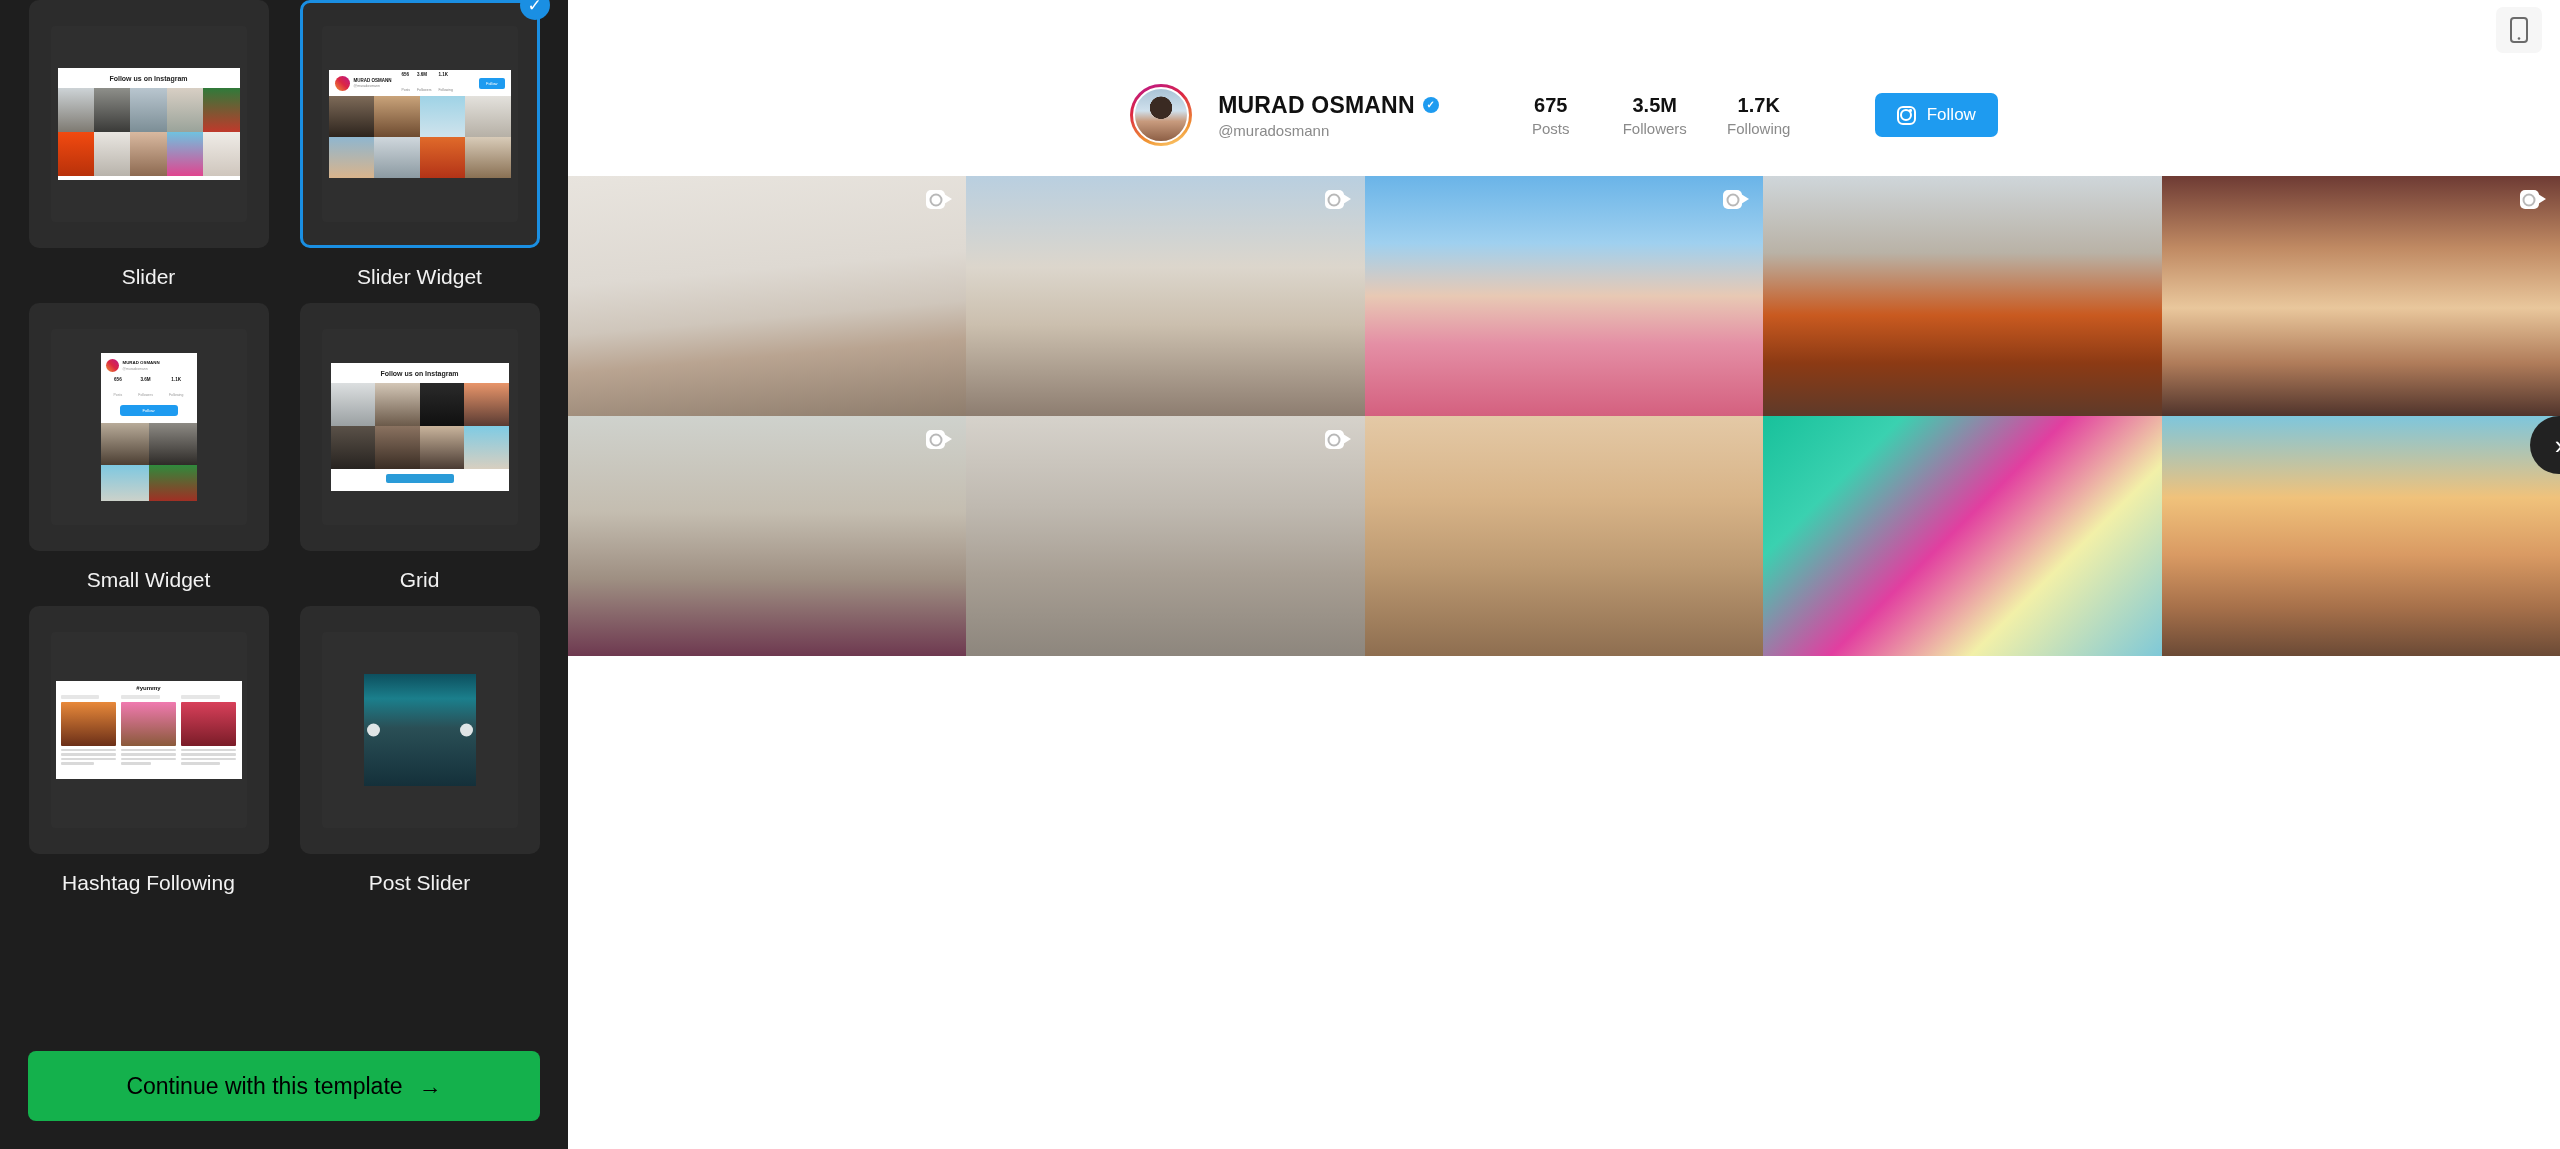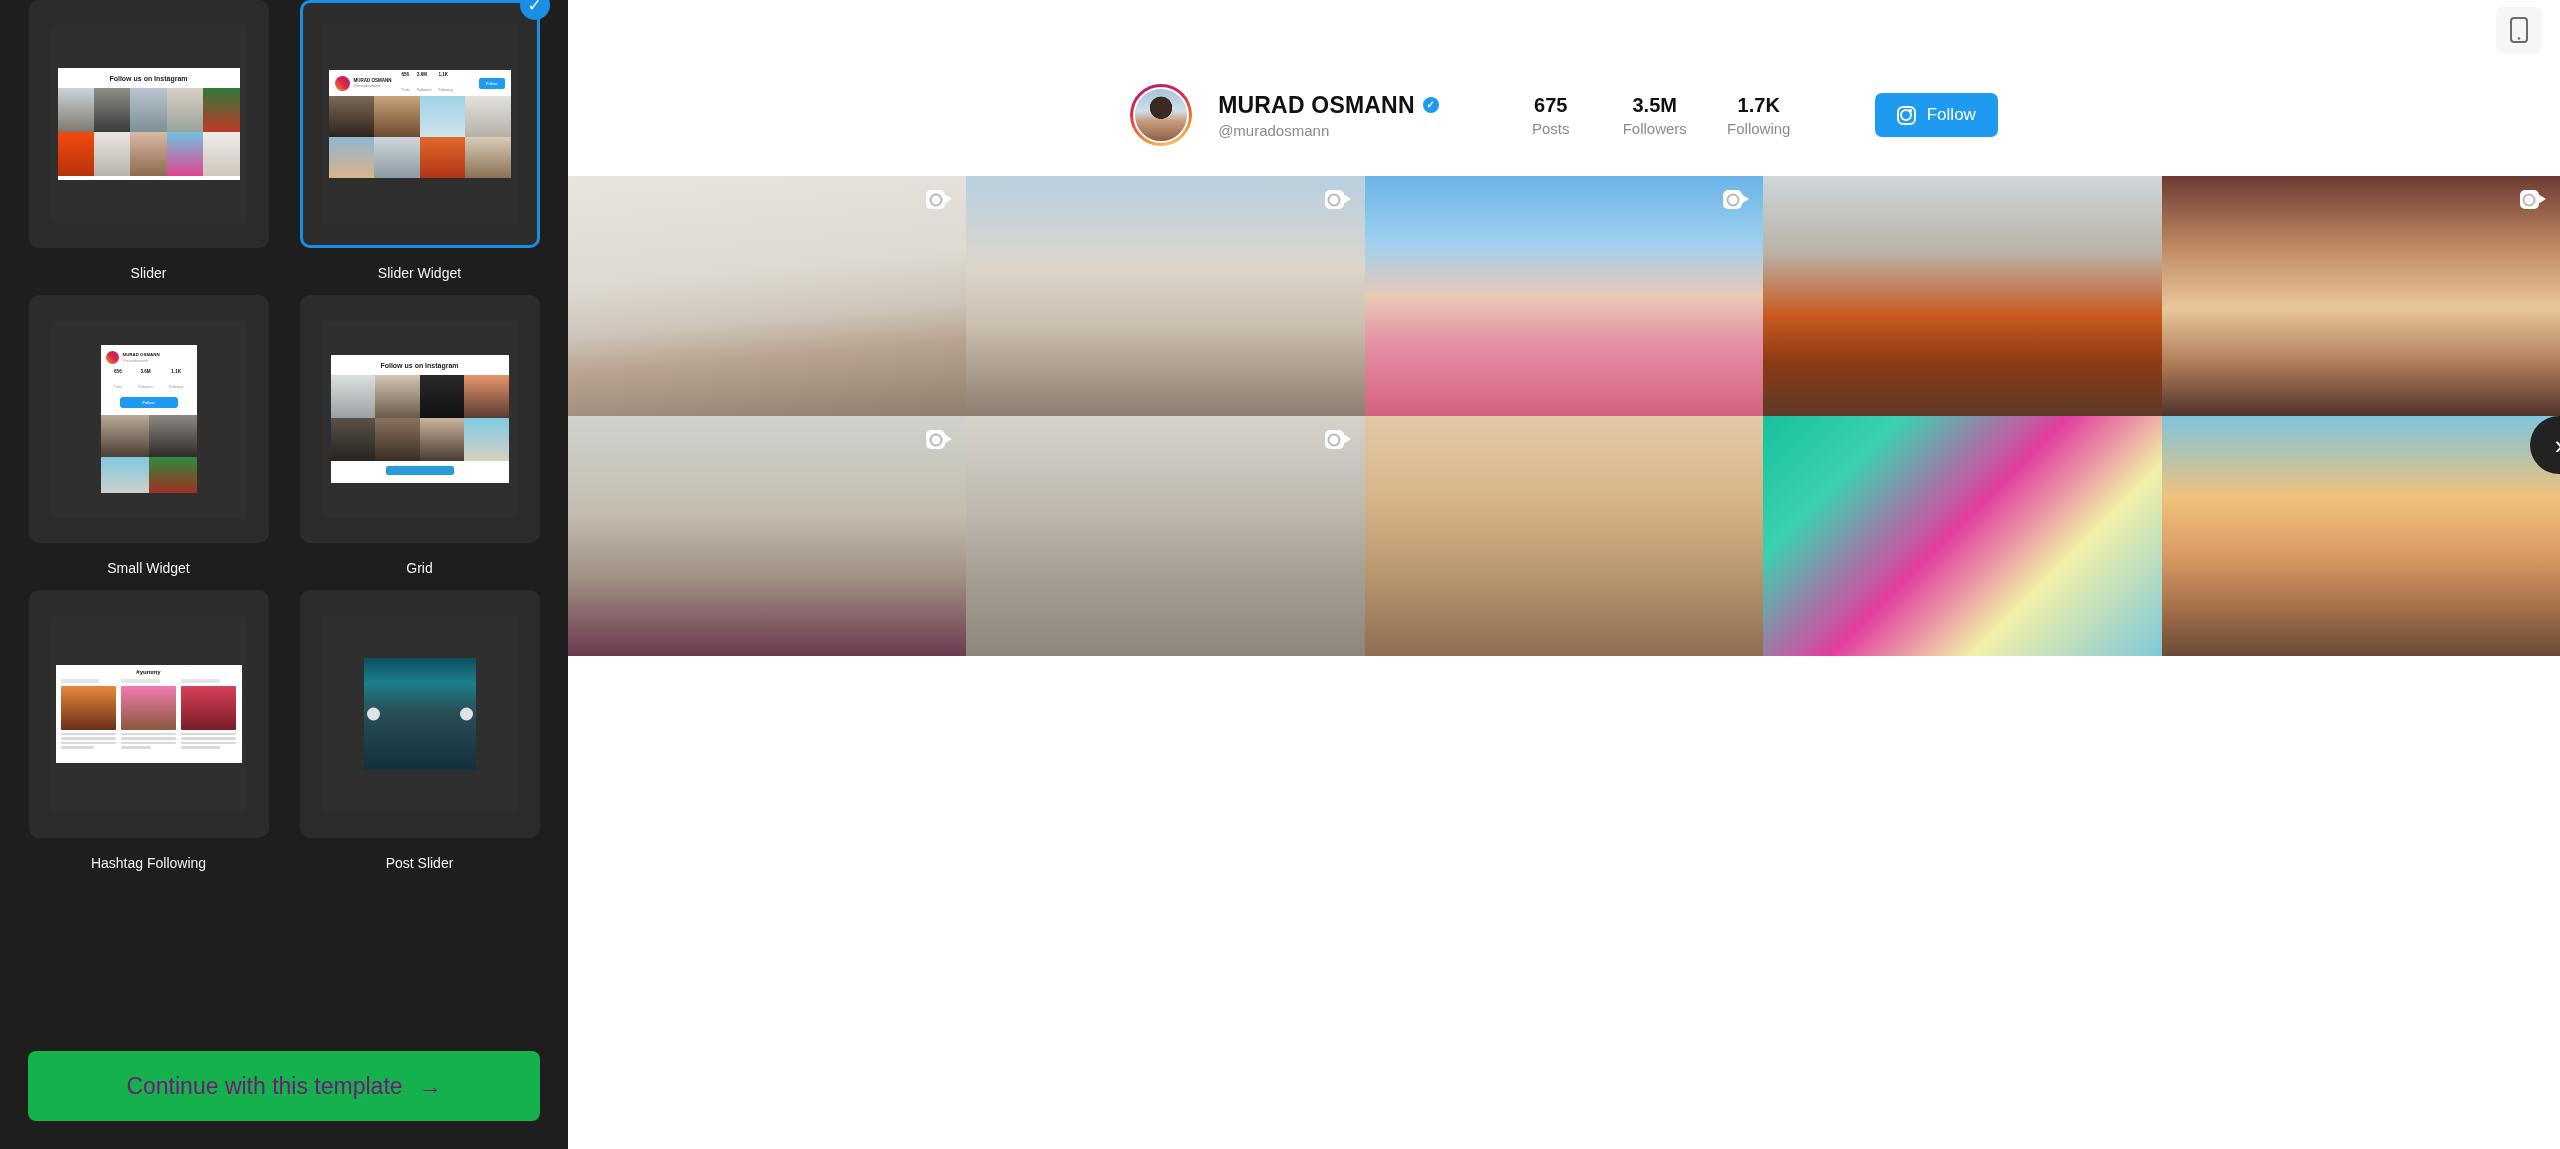--- a/index.html
+++ b/index.html
@@ -53,21 +53,21 @@
     overflow: hidden;
   }
   .check-badge {
     position: absolute; top: -13px; right: -13px;
     width: 30px; height: 30px; border-radius: 50%;
     background: #1a8fe3;
     display: flex; align-items: center; justify-content: center;
     color: #fff; font-size: 17px; line-height: 1;
   }
   .tpl-label {
-    color: #f2f2f2; font-size: 14px; margin-top: 17px; margin-bottom: 6px;
+    color: #f2f2f2; font-size: 21px; margin-top: 17px; margin-bottom: 6px;
     text-align: center;
   }
 
   
   .mini { background: #fff; overflow: hidden; display: block; }
   .mini-head {
     font-size: 7px; color: #222; text-align: center;
     padding: 7px 0 6px; font-weight: 700; background:#fff;
   }
   .mini-grid { display: grid; }
@@ -122,21 +122,21 @@
   .ps-nav{position:absolute;top:50%;transform:translateY(-50%);width:13px;height:13px;border-radius:50%;background:rgba(255,255,255,.85);}
   .ps-nav.l{left:3px}.ps-nav.r{right:3px}
 
   .sidebar-footer {
     margin-top: auto;
     padding: 22px 28px 28px;
     background: #1e1e1e;
   }
   .continue-btn {
     width: 100%; height: 70px;
-    background: #14b14c; color: #701a75;
+    background: #14b14c; color: #000000;
     border: none; border-radius: 8px;
     font-size: 23px; font-family: inherit;
     display: flex; align-items: center; justify-content: center; gap: 16px;
     cursor: pointer;
   }
 
   
   .main {
     flex: 1 1 auto; position: relative;
     background: #ffffff; height: 1149px; overflow: hidden;

